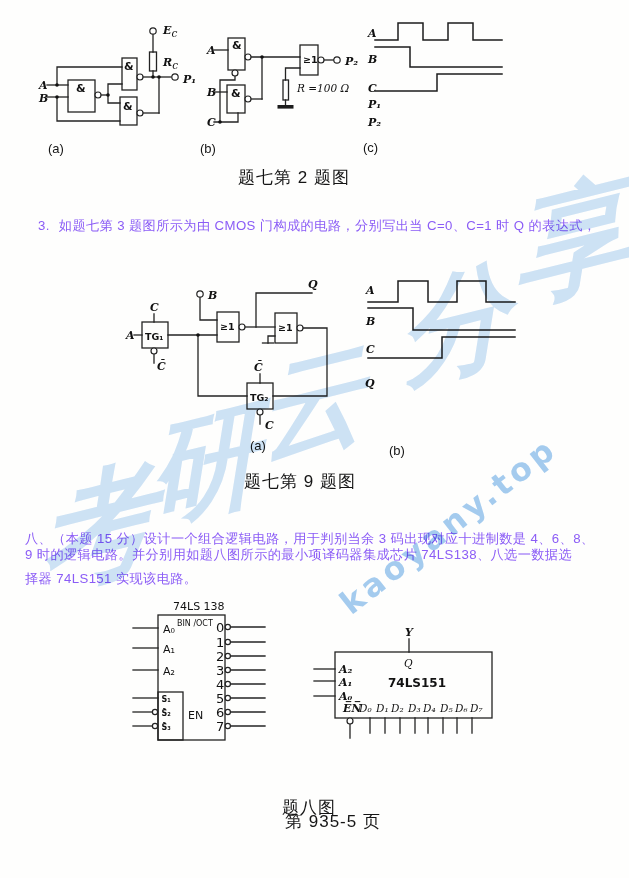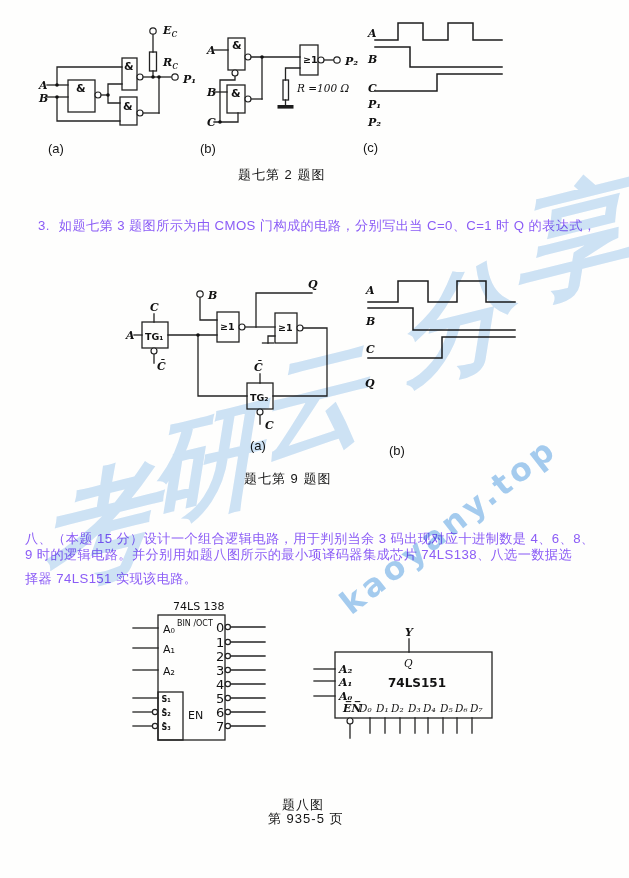--- a/index.html
+++ b/index.html
@@ -1,20 +1,20 @@
 <!DOCTYPE html>
 <html><head>
 <meta charset="utf-8">
 <style>
   html,body{margin:0;padding:0;background:#e8e8e8;}
   #page{position:relative;width:629px;height:878px;background:#fefefd;overflow:hidden;
         font-family:"Liberation Sans",sans-serif;color:#1b1b1b;}
   .abs{position:absolute;}
   .cn{font-size:13.2px;letter-spacing:.4px;color:#8b5cf6;line-height:1.2;white-space:nowrap;}
-  .cap{font-size:13px;letter-spacing:1px;color:#151515;white-space:nowrap;}
+  .cap{font-size:17px;letter-spacing:1px;color:#151515;white-space:nowrap;}
   .sub{font-size:13px;color:#151515;}
   .qnum{margin-right:9px;}
   svg{position:absolute;overflow:visible;}
   svg text{font-family:"DejaVu Serif",serif;fill:#121212;}
   .w{stroke:#232323;stroke-width:1.3;fill:none;stroke-linecap:square;stroke-linejoin:miter;}
   .wv{stroke:#1d1d1d;stroke-width:1.5;fill:none;stroke-linecap:square;stroke-linejoin:miter;}
   .bub{fill:#ffffff;stroke:#232323;stroke-width:1.2;}
   .dot{fill:#111;stroke:none;}
   .gnd{fill:#1c1c1c;stroke:none;}
   .var{font-style:italic;font-weight:bold;font-size:11px;}
@@ -265,21 +265,21 @@
     <text class="var-sm" x="64" y="97">D₁</text>
     <text class="var-sm" x="79" y="97">D₂</text>
     <text class="var-sm" x="96" y="97">D₃</text>
     <text class="var-sm" x="111" y="97">D₄</text>
     <text class="var-sm" x="128" y="97">D₅</text>
     <text class="var-sm" x="143" y="97">D₆</text>
     <text class="var-sm" x="158" y="97">D₇</text>
   </svg>
 
   <div class="abs cap" style="left:282px;top:796px">题八图</div>
-  <div class="abs cap" style="left:268px;top:810px">第 935-5 页</div>
+  <div class="abs cap" style="left:285px;top:810px">第 935-5 页</div>
 
   <div id="wm">
     <span class="wm-char" style="left:38px;top:468px;font-size:118px">考</span>
     <span class="wm-char" style="left:148px;top:408px;font-size:112px">研</span>
     <span class="wm-char" style="left:258px;top:348px;font-size:108px">云</span>
     <span class="wm-char" style="left:398px;top:268px;font-size:112px">分</span>
     <span class="wm-char" style="left:512px;top:182px;font-size:118px">享</span>
     <span class="wm-site">kaoyany.top</span>
   </div>
 

